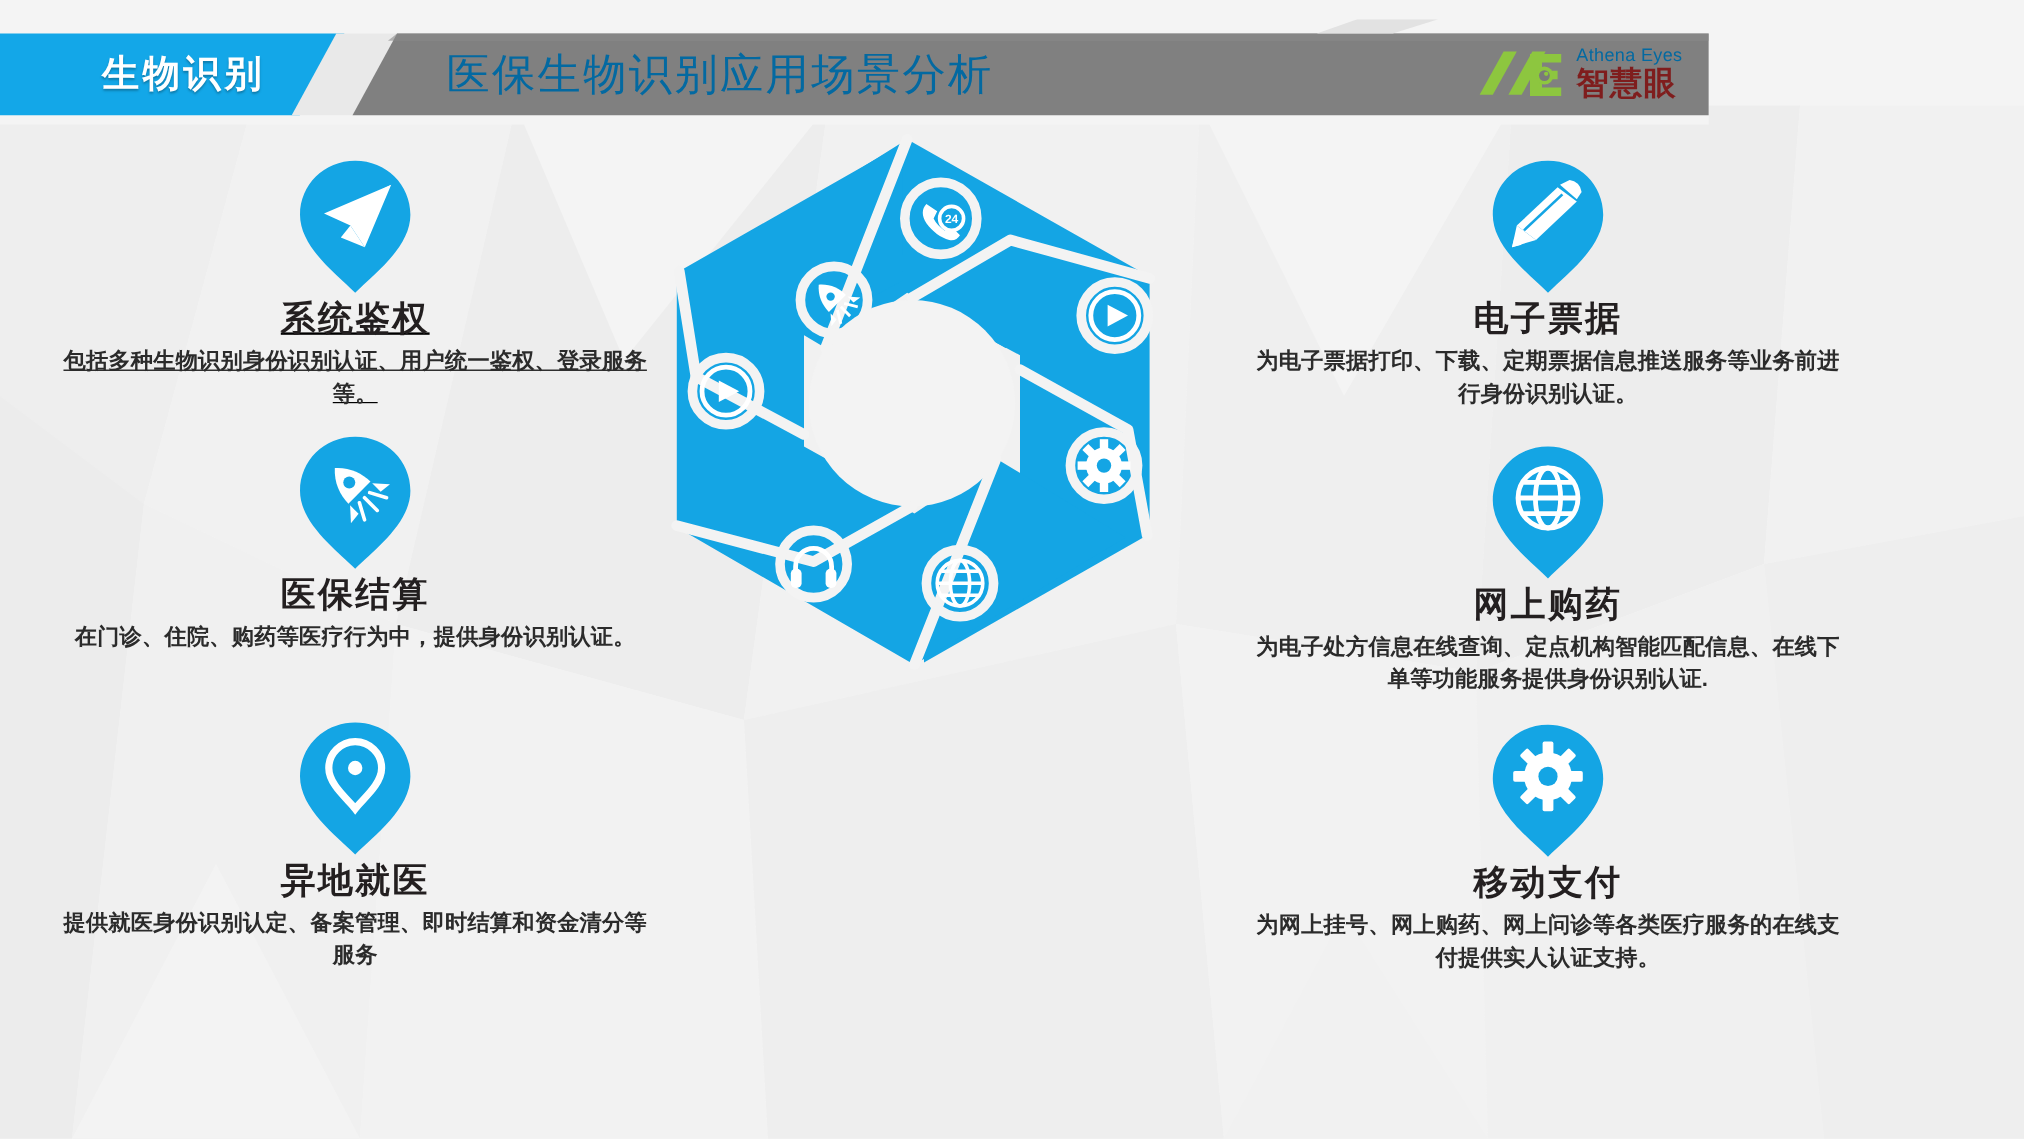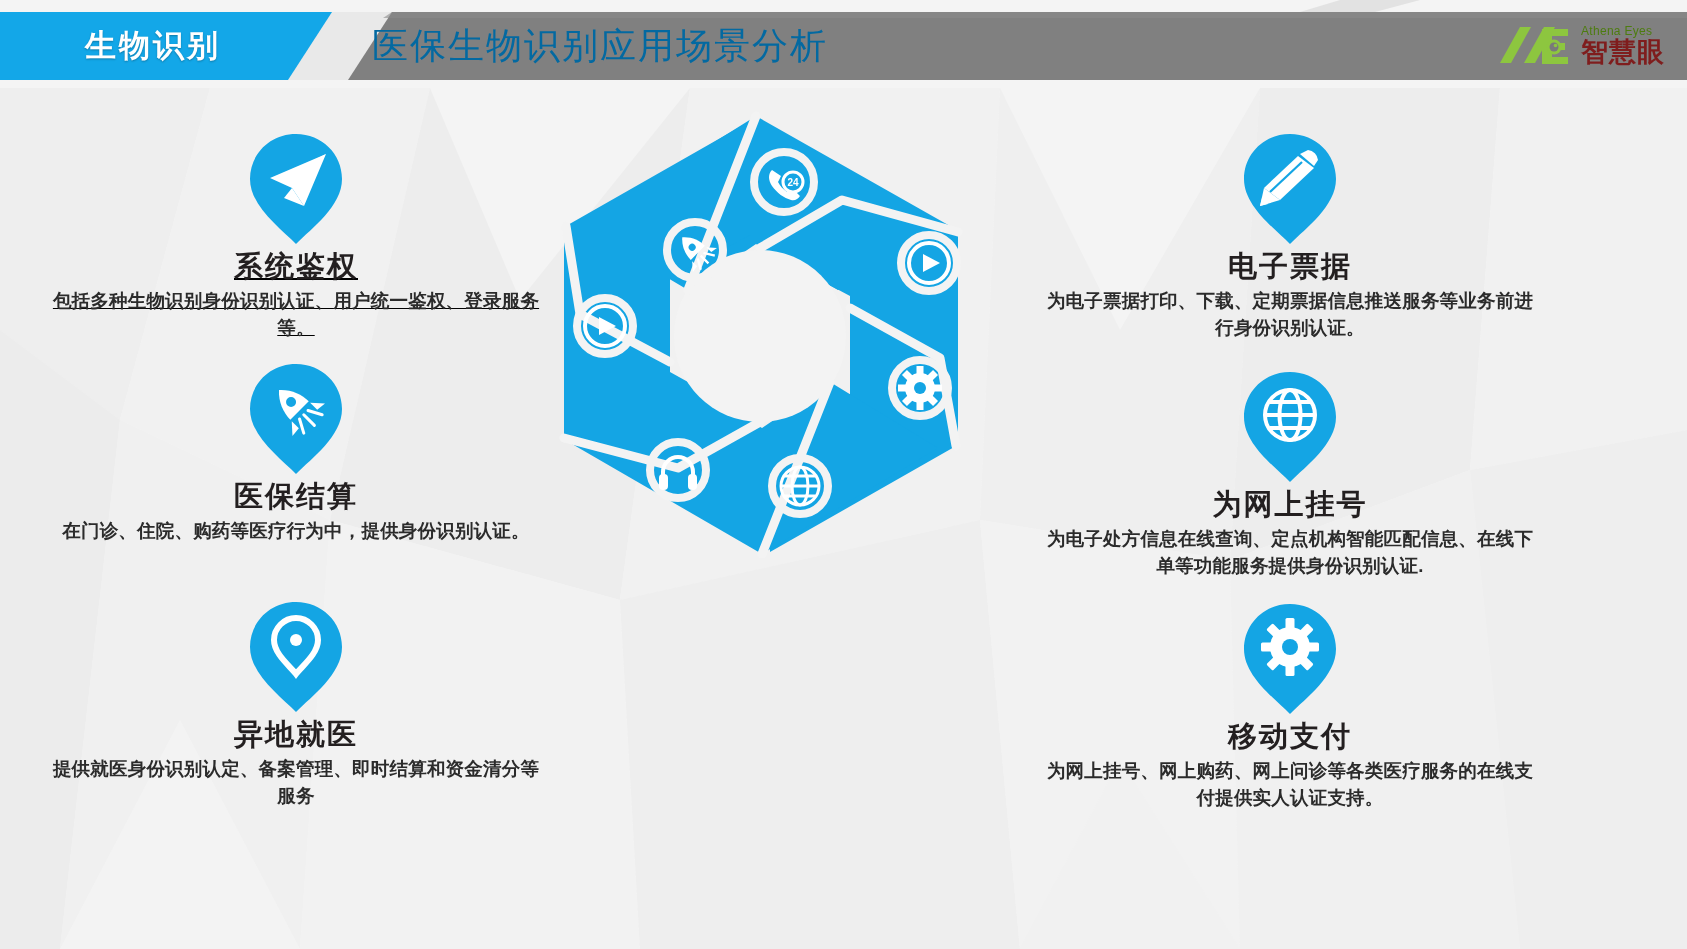--- a/index.html
+++ b/index.html
@@ -6,37 +6,37 @@
   body{
     width:1687px;height:949px;overflow:hidden;position:relative;
     font-family:"Liberation Sans","DejaVu Sans",sans-serif;
     background:#f2f2f2;
   }
   
   #bg{position:absolute;inset:0;background:#f3f3f3;overflow:hidden;}
   #bg svg{position:absolute;inset:0;width:100%;height:100%;}
 
   
-  #header{position:absolute;left:0;top:0;width:1687px;height:88px;z-index:20;}
+  #header{position:absolute;left:0;top:16px;width:1382px;height:88px;z-index:20;padding-left:42px;}
   #header-bg{position:absolute;inset:0;width:100%;height:100%;}
   .hdr-tag-label{
     position:absolute;left:38px;top:24px;width:230px;height:44px;
     display:flex;align-items:center;justify-content:center;
     color:#ffffff;font-size:31px;font-weight:bold;letter-spacing:3px;
     text-shadow:0 1px 2px rgba(0,0,0,.28);
   }
   .hdr-title{
     position:absolute;left:372px;top:20px;height:52px;
     display:flex;align-items:center;
     color:#0369a1;font-size:36px;font-weight:normal;letter-spacing:2px;
   }
   #logo{position:absolute;right:22px;top:18px;height:54px;display:flex;align-items:center;gap:9px;}
   #logo .mark{width:74px;height:44px;flex:0 0 auto;}
   #logo .words{display:flex;flex-direction:column;justify-content:center;line-height:1;}
-  #logo .words .en{color:#4d7c0f;font-size:12px;letter-spacing:.3px;margin-bottom:2px;}
+  #logo .words .en{color:#0369a1;font-size:15px;letter-spacing:.3px;margin-bottom:2px;}
   #logo .words .cn{color:#7f1d1d;font-size:27px;font-weight:bold;letter-spacing:1px;}
 
   
   #content{position:absolute;left:0;top:88px;width:1687px;height:861px;z-index:10;}
 
   .card{position:absolute;text-align:center;}
   .pin{margin:0 auto;display:block;}
   .card-title{
     font-size:29px;font-weight:bold;color:#231f20;letter-spacing:2px;
     margin-top:2px;line-height:1.15;white-space:nowrap;
@@ -286,21 +286,21 @@
     <svg class="pin" width="100" height="118" viewBox="0 0 100 118">
       <path d="M50,4 C24,4 4,24 4,49 C4,76 34,98 50,114 C66,98 96,76 96,49 C96,24 76,4 50,4 Z" fill="#14a5e4"></path>
       <g fill="none" stroke="#ffffff" stroke-width="4">
         <circle cx="50" cy="47" r="25"></circle>
         <ellipse cx="50" cy="47" rx="10.5" ry="25"></ellipse>
         <line x1="25" y1="47" x2="75" y2="47"></line>
         <line x1="30" y1="34" x2="70" y2="34"></line>
         <line x1="30" y1="60" x2="70" y2="60"></line>
       </g>
     </svg>
-    <div class="card-title">为网上挂号</div>
+    <div class="card-title">网上购药</div>
     <div class="card-desc">为电子处方信息在线查询、定点机构智能匹配信息、在线下单等功能服务提供身份识别认证.</div>
   </div>
 
   <div class="card" id="card-pay">
     <svg class="pin" width="100" height="118" viewBox="0 0 100 118">
       <path d="M50,4 C24,4 4,24 4,49 C4,76 34,98 50,114 C66,98 96,76 96,49 C96,24 76,4 50,4 Z" fill="#14a5e4"></path>
       <g transform="translate(50,47)" fill="#ffffff">
         <circle cx="0" cy="0" r="20"></circle>
         <g>
           <rect x="-4.5" y="-29" width="9" height="12" rx="1.5"></rect>

